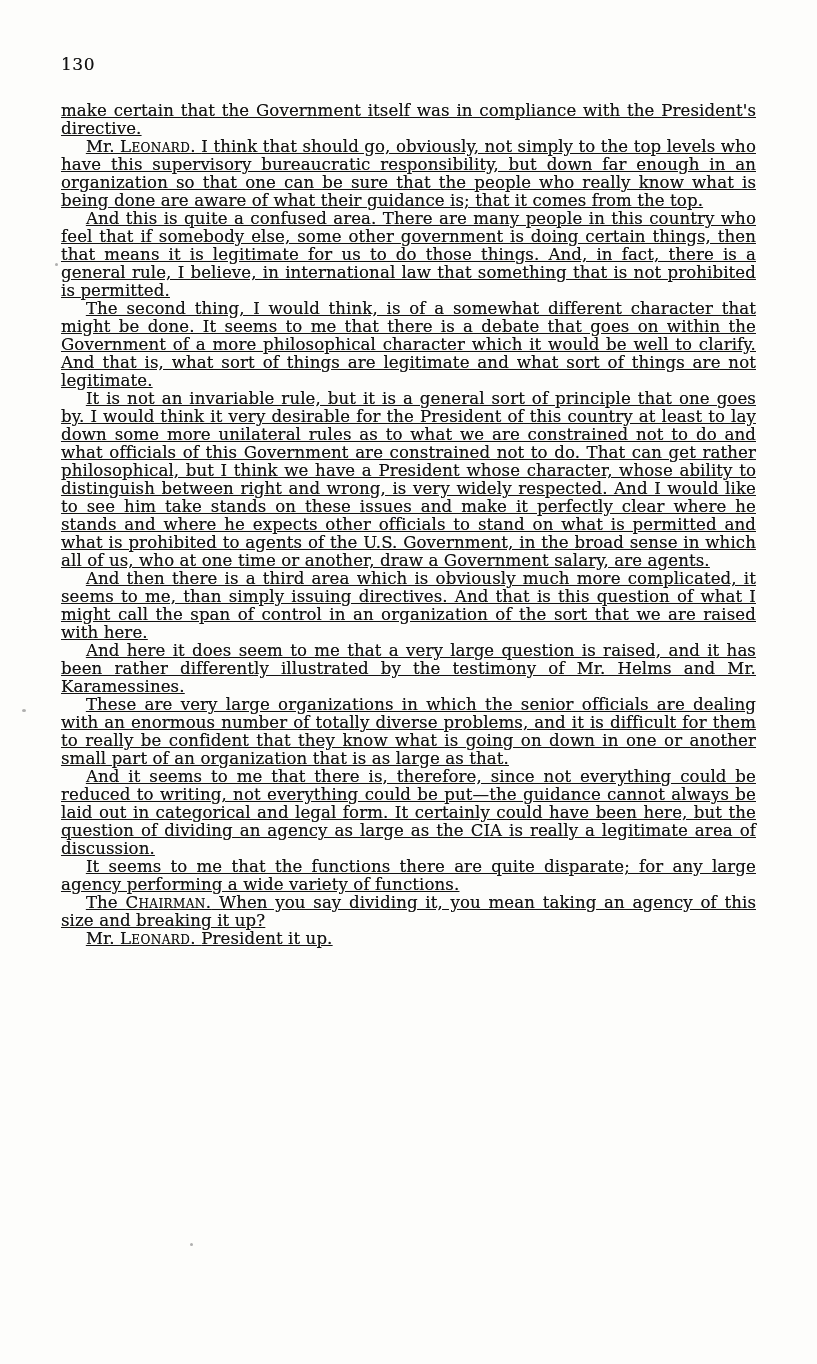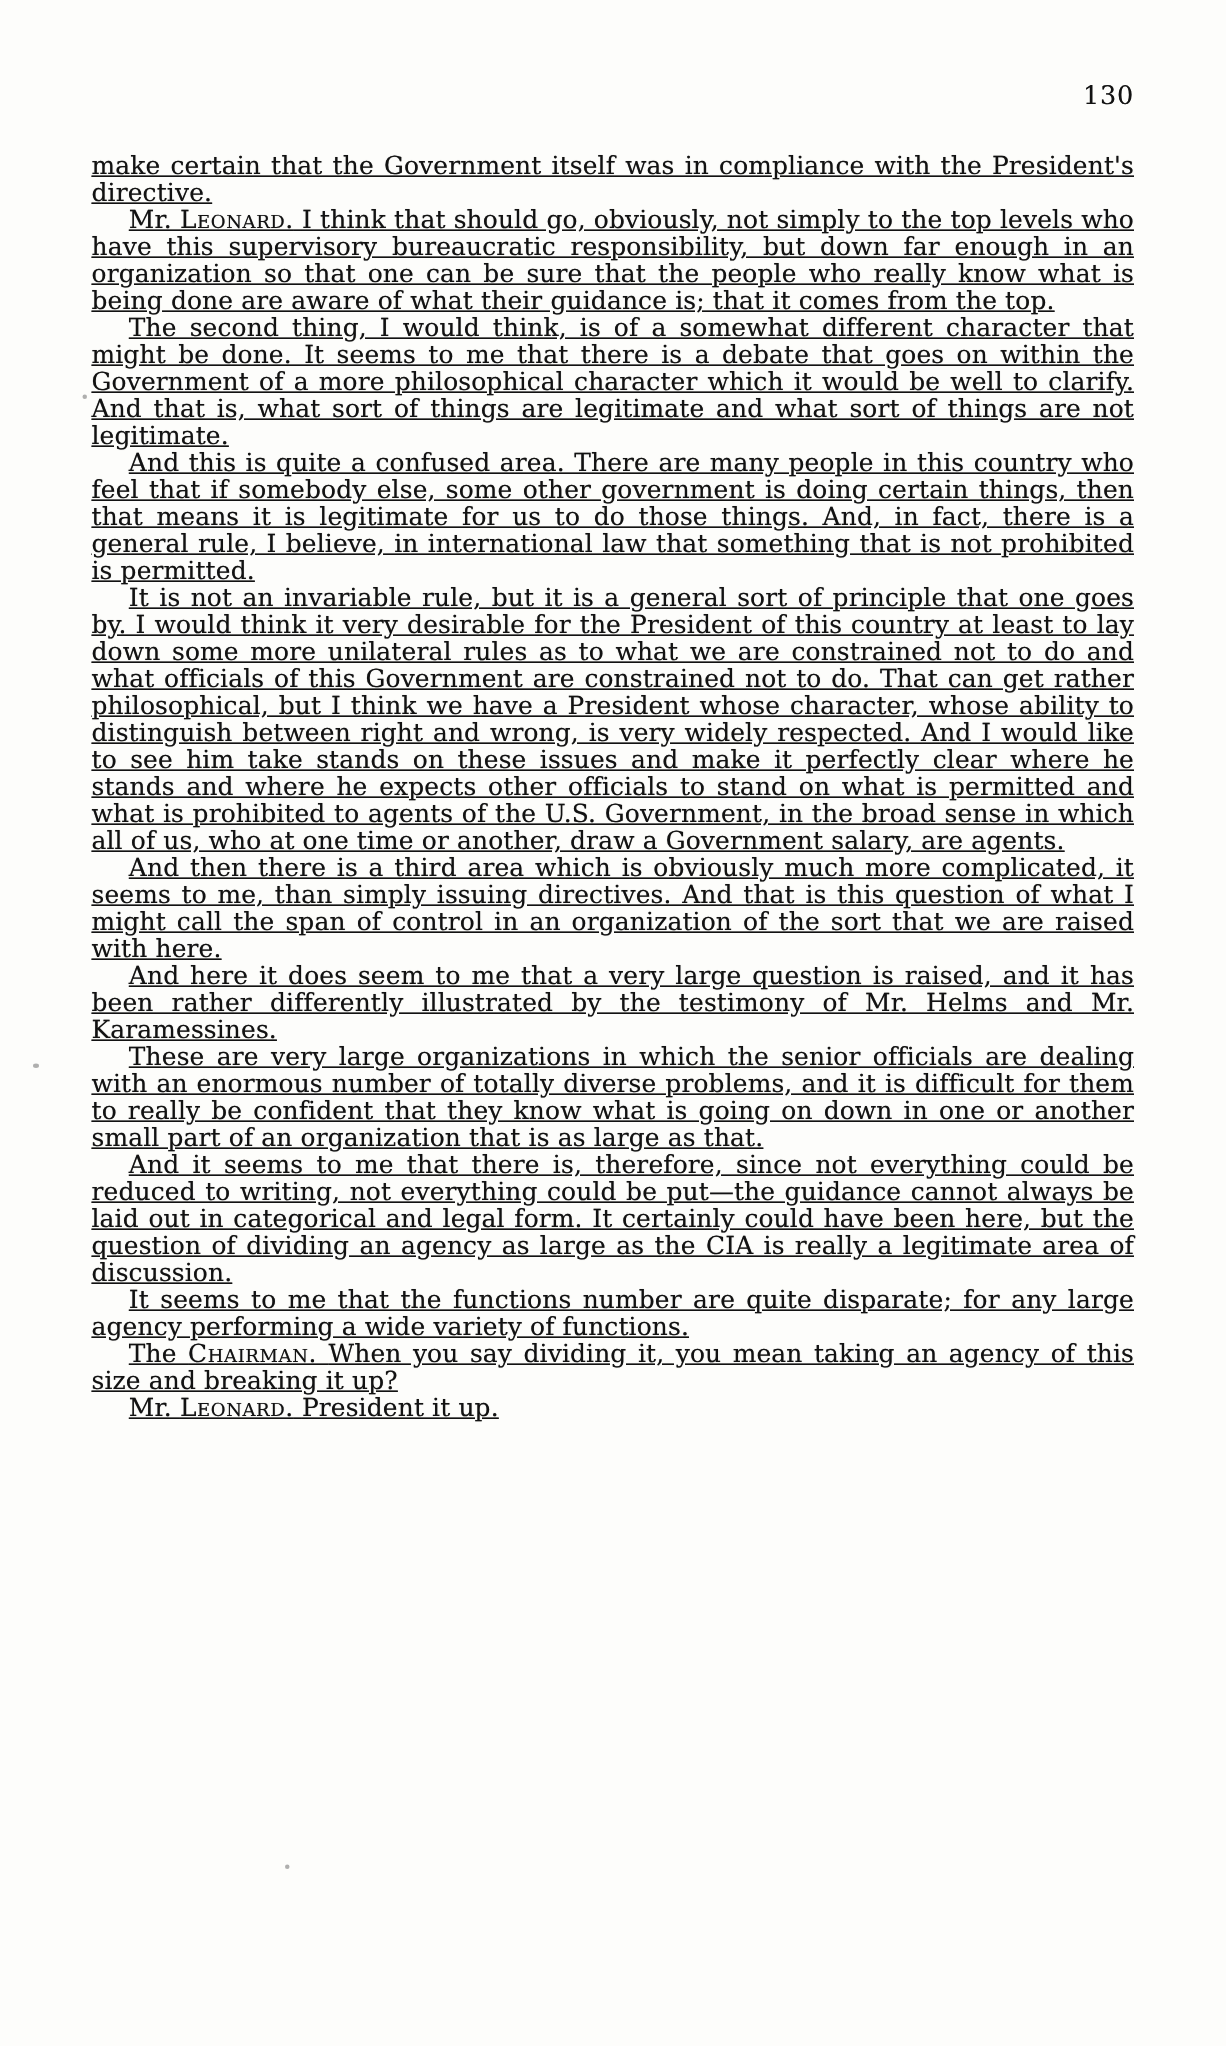--- a/index.html
+++ b/index.html
@@ -19,21 +19,21 @@
     background: #fdfdfb;
     font-family: "DejaVu Serif", "Liberation Serif", serif;
     color: #121212;
     overflow: hidden;
   }
   .page-number {
     position: absolute;
     top: 54px;
     left: 61px;
     width: 695px;
-    text-align: right;
+    text-align: left;
     font-size: 17px;
     letter-spacing: 0.5px;
     text-shadow: 0 0 0.4px rgba(0,0,0,0.55);
   }
   .body-text {
     position: absolute;
     top: 102px;
     left: 61px;
     width: 695px;
     text-align: justify;
@@ -66,28 +66,28 @@
 </style>
 </head>
 <body style="background: rgb(253, 253, 251);">
 
 <div class="page" style="background: rgb(253, 253, 251); color: rgb(18, 18, 18);">
   <div class="page-number">130</div>
 
   <div class="body-text" id="body-text">
       <p class="para noindent"><span>make certain that the Government itself was in compliance with the President's directive.</span></p>
       <p class="para"><span>Mr. </span><span class="smallcaps">Leonard.</span> <span>I think that should go, obviously, not simply to the top levels who have this supervisory bureaucratic responsibility, but down far enough in an organization so that one can be sure that the people who really know what is being done are aware of what their guidance is; that it comes from the top.</span></p>
+      <p class="para"><span>And this is quite a confused area. There are many people in this country who feel that if somebody else, some other government is doing certain things, then that means it is legitimate for us to do those things. And, in fact, there is a general rule, I believe, in international law that something that is not prohibited is permitted.</span></p>
       <p class="para"><span>The second thing, I would think, is of a somewhat different character that might be done. It seems to me that there is a debate that goes on within the Government of a more philosophical character which it would be well to clarify. And that is, what sort of things are legitimate and what sort of things are not legitimate.</span></p>
-      <p class="para"><span>And this is quite a confused area. There are many people in this country who feel that if somebody else, some other government is doing certain things, then that means it is legitimate for us to do those things. And, in fact, there is a general rule, I believe, in international law that something that is not prohibited is permitted.</span></p>
       <p class="para"><span>It is not an invariable rule, but it is a general sort of principle that one goes by. I would think it very desirable for the President of this country at least to lay down some more unilateral rules as to what we are constrained not to do and what officials of this Government are constrained not to do. That can get rather philosophical, but I think we have a President whose character, whose ability to distinguish between right and wrong, is very widely respected. And I would like to see him take stands on these issues and make it perfectly clear where he stands and where he expects other officials to stand on what is permitted and what is prohibited to agents of the U.S. Government, in the broad sense in which all of us, who at one time or another, draw a Government salary, are agents.</span></p>
       <p class="para"><span>And then there is a third area which is obviously much more complicated, it seems to me, than simply issuing directives. And that is this question of what I might call the span of control in an organization of the sort that we are raised with here.</span></p>
       <p class="para"><span>And here it does seem to me that a very large question is raised, and it has been rather differently illustrated by the testimony of Mr. Helms and Mr. Karamessines.</span></p>
       <p class="para"><span>These are very large organizations in which the senior officials are dealing with an enormous number of totally diverse problems, and it is difficult for them to really be confident that they know what is going on down in one or another small part of an organization that is as large as that.</span></p>
       <p class="para"><span>And it seems to me that there is, therefore, since not everything could be reduced to writing, not everything could be put—the guidance cannot always be laid out in categorical and legal form. It certainly could have been here, but the question of dividing an agency as large as the CIA is really a legitimate area of discussion.</span></p>
-      <p class="para"><span>It seems to me that the functions number are quite disparate; for any large agency performing a wide variety of functions.</span></p>
+      <p class="para"><span>It seems to me that the functions there are quite disparate; for any large agency performing a wide variety of functions.</span></p>
       <p class="para"><span>The </span><span class="smallcaps">Chairman.</span> <span>When you say dividing it, you mean taking an agency of this size and breaking it up?</span></p>
       <p class="para"><span>Mr. </span><span class="smallcaps">Leonard.</span> <span>President it up.</span></p>
     </div>
 
   <div class="artifact a1"></div>
   <div class="artifact a2"></div>
   <div class="artifact a3"></div>
 </div>
 
 </body></html>

